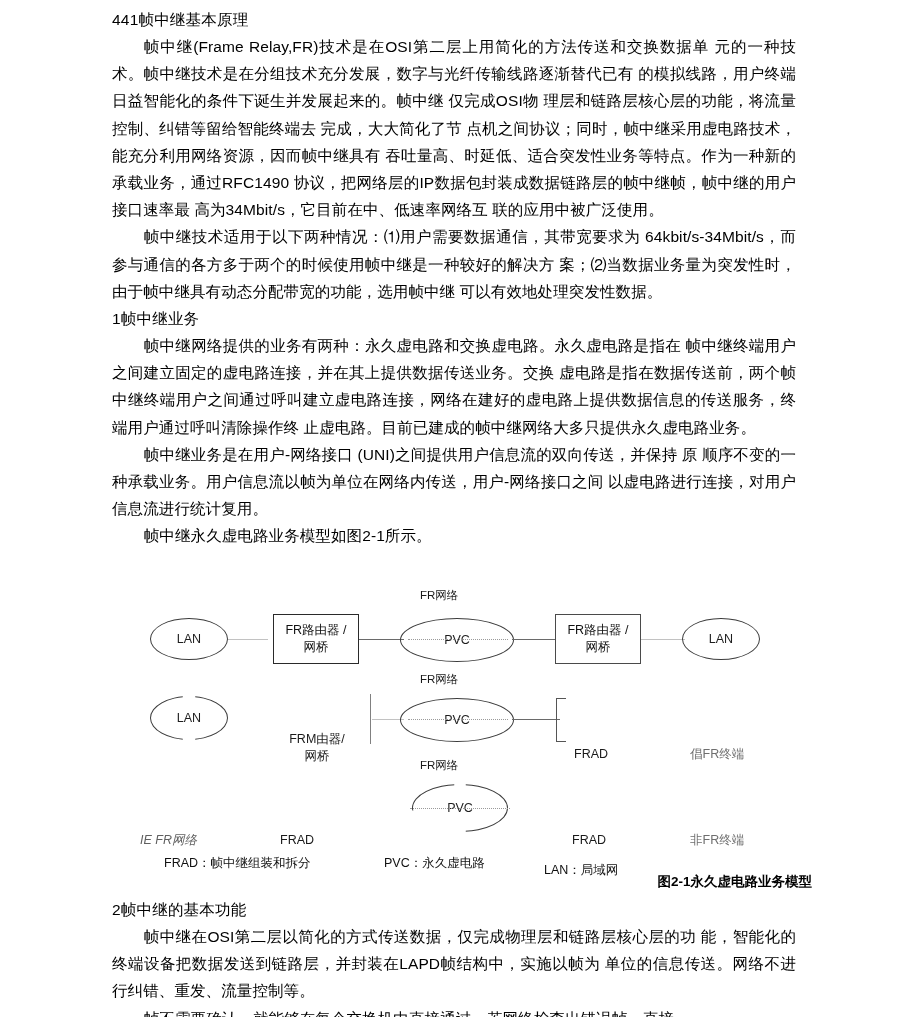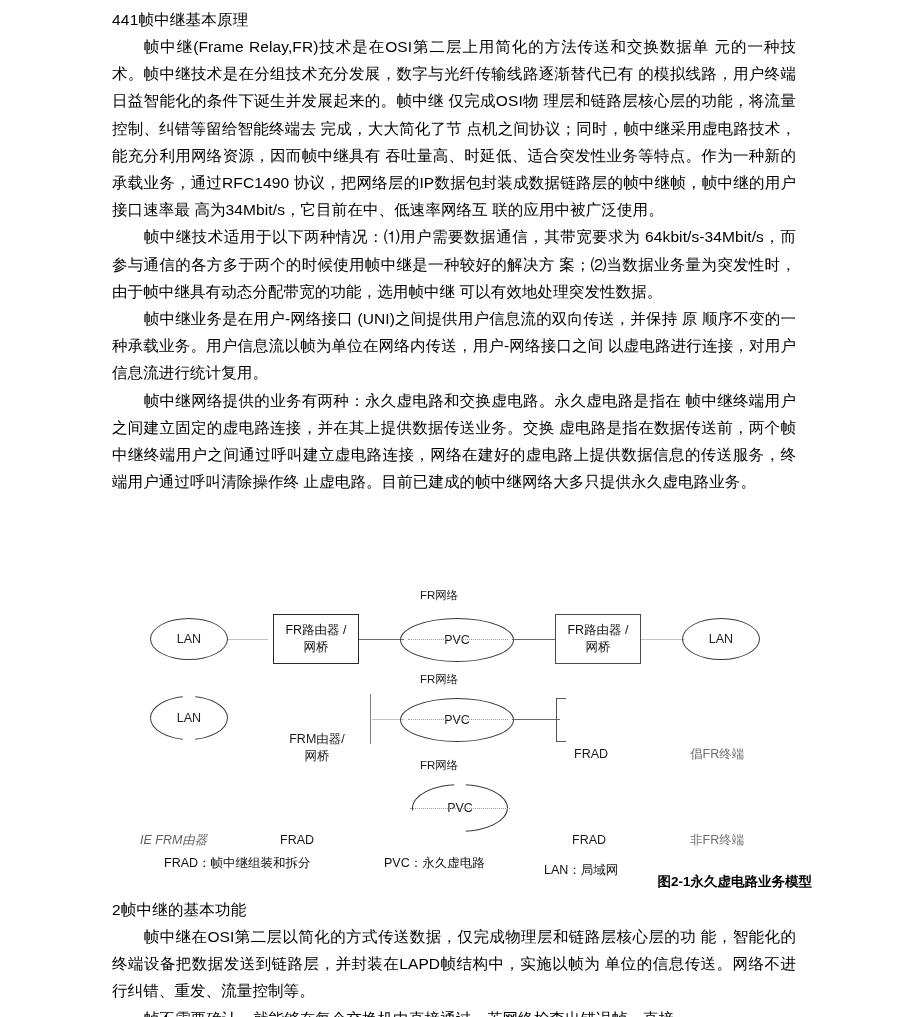--- a/index.html
+++ b/index.html
@@ -198,22 +198,24 @@
 </style>
 </head>
 <body>
 
 <div class="page">
 
   <div class="text-col">
     <div class="heading">441帧中继基本原理</div>
     <div class="para indent">帧中继(Frame  Relay,FR)技术是在OSI第二层上用简化的方法传送和交换数据单   元的一种技术。帧中继技术是在分组技术充分发展，数字与光纤传输线路逐渐替代已有  的模拟线路，用户终端日益智能化的条件下诞生并发展起来的。帧中继  仅完成OSI物  理层和链路层核心层的功能，将流量控制、纠错等留给智能终端去  完成，大大简化了节  点机之间协议；同时，帧中继采用虚电路技术，能充分利用网络资源，因而帧中继具有  吞吐量高、时延低、适合突发性业务等特点。作为一种新的承载业务，通过RFC1490  协议，把网络层的IP数据包封装成数据链路层的帧中继帧，帧中继的用户接口速率最        高为34Mbit/s，它目前在中、低速率网络互  联的应用中被广泛使用。</div>
     <div class="para indent">帧中继技术适用于以下两种情况：⑴用户需要数据通信，其带宽要求为      64kbit/s-34Mbit/s，而参与通信的各方多于两个的时候使用帧中继是一种较好的解决方  案；⑵当数据业务量为突发性时，由于帧中继具有动态分配带宽的功能，选用帧中继  可以有效地处理突发性数据。</div>
+    <div class="heading">1帧中继业务</div>
+    <div class="para indent">帧中继网络提供的业务有两种：永久虚电路和交换虚电路。永久虚电路是指在  帧中继终端用户之间建立固定的虚电路连接，并在其上提供数据传送业务。交换  虚电路是指在数据传送前，两个帧中继终端用户之间通过呼叫建立虚电路连接，网络在建好的虚电路上提供数据信息的传送服务，终端用户通过呼叫清除操作终  止虚电路。目前已建成的帧中继网络大多只提供永久虚电路业务。</div>
     <div class="para indent">帧中继业务是在用户-网络接口 (UNI)之间提供用户信息流的双向传送，并保持 原 顺序不变的一种承载业务。用户信息流以帧为单位在网络内传送，用户-网络接口之间  以虚电路进行连接，对用户信息流进行统计复用。</div>
-    <div class="para indent">帧中继网络提供的业务有两种：永久虚电路和交换虚电路。永久虚电路是指在  帧中继终端用户之间建立固定的虚电路连接，并在其上提供数据传送业务。交换  虚电路是指在数据传送前，两个帧中继终端用户之间通过呼叫建立虚电路连接，网络在建好的虚电路上提供数据信息的传送服务，终端用户通过呼叫清除操作终  止虚电路。目前已建成的帧中继网络大多只提供永久虚电路业务。</div>
+    <div class="para indent nowrap-last">帧中继永久虚电路业务模型如图2-1所示。</div>
   </div>
 
   <div class="figure">
 
     <div class="fig-row row1">
       <div class="fr-net-label" style="left:308px; top:0px;">FR网络</div>
 
       <div class="ell" style="left:38px; top:30px; width:78px; height:42px;">LAN</div>
 
       <div class="line light" style="left:116px; top:51px; width:40px;"></div>
@@ -266,21 +268,21 @@
       <div class="bracket" style="left:444px; top:26px; width:10px; height:44px;"></div>
 
       <div class="plain-label" style="left:462px; top:39px;">FRAD</div>
 
       <div class="plain-label gray" style="left:578px; top:39px;">倡FR终端</div>
     </div>
 
     <div class="fig-row row3">
       <div class="fr-net-label" style="left:308px; top:0px;">FR网络</div>
 
-      <div class="plain-label ital" style="left:28px; top:39px;">IE FRM由器</div>
+      <div class="plain-label ital" style="left:28px; top:39px;">IE FR网络</div>
 
       <div class="plain-label" style="left:168px; top:39px;">FRAD</div>
 
       <div class="ell-split ell-brk" style="left:300px; top:26px; width:96px; height:48px;">
         <div class="arc arc-t"></div>
         <div class="arc arc-b"></div>
         <div class="lbl">PVC</div>
       </div>
       <div class="line dotted" style="left:298px; top:50px; width:100px;"></div>
 

